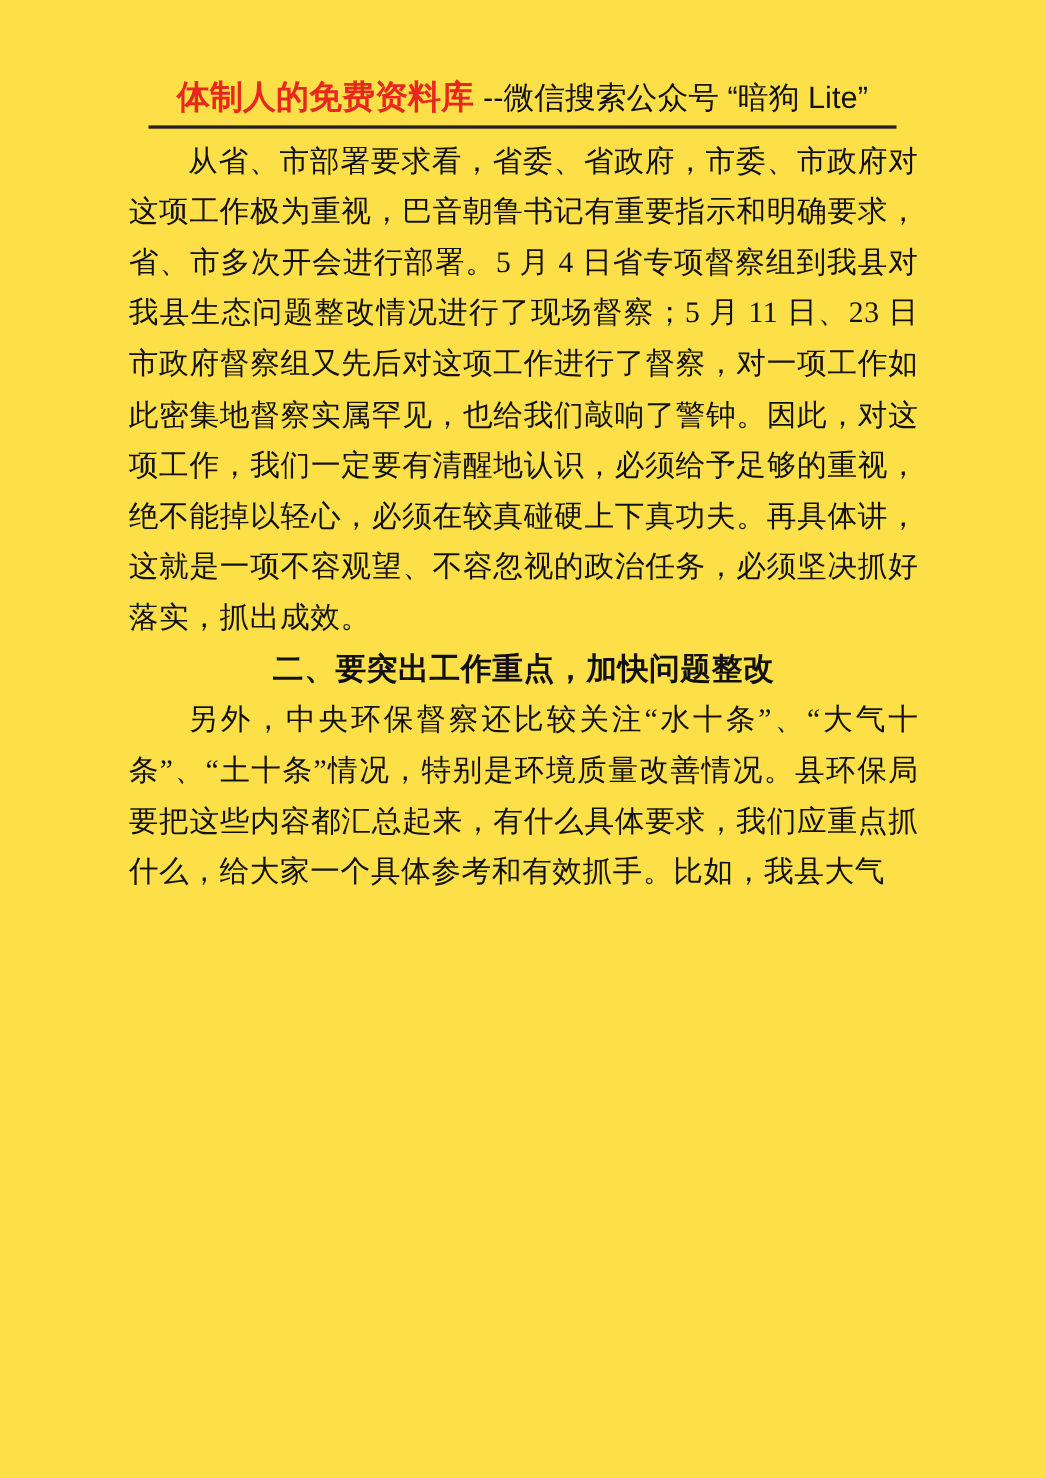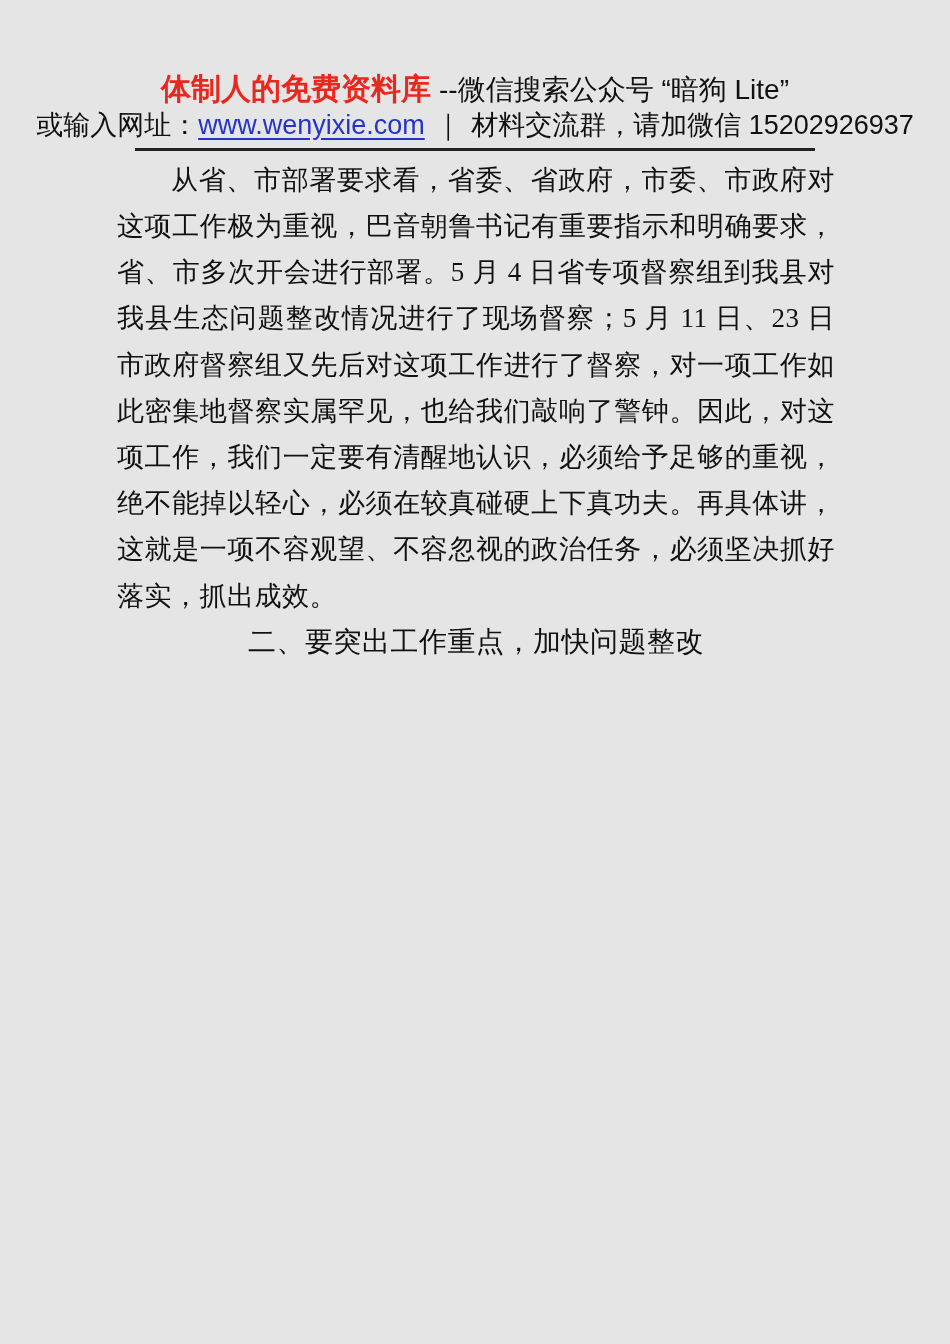--- a/index.html
+++ b/index.html
@@ -4,21 +4,21 @@
 <style>
   html, body {
     margin: 0;
     padding: 0;
     background: #ffffff;
   }
   .page {
     position: relative;
     width: 950px;
     height: 1344px;
-    background: #e5e5e5;
+    background: #fde047;
     overflow: hidden;
     font-family: "Liberation Serif", serif;
     color: #111111;
   }
   
   .promo-header {
     padding-top: 72px;
     text-align: center;
     font-family: "Liberation Sans", sans-serif;
     line-height: 1.12;
@@ -72,42 +72,40 @@
   .para {
     margin: 0;
     text-indent: 2em;
   }
   .para.no-indent {
     text-indent: 0;
   }
   .section-heading {
     margin: 0;
     font-family: "Liberation Sans", sans-serif;
-    font-weight: normal;
+    font-weight: bold;
     font-size: 28px;
     line-height: 46.2px;
     letter-spacing: 0.5px;
     text-align: center;
     text-indent: 0;
     color: #111111;
   }
 </style>
 </head>
 <body>
 
 <div class="page">
 
   <div class="promo-header">
     <div class="promo-line1">
       <span class="promo-brand">体制人的免费资料库</span><span class="promo-wechat">--微信搜索公众号 “暗狗 Lite”</span>
     </div>
-    <div class="promo-line2">
-      <span>或输入网址：</span><a class="promo-link">www.wenyixie.com</a><span class="promo-sep">｜</span><span>材料交流群，请加微信 15202926937</span>
-    </div>
     <div class="header-divider"></div>
   </div>
 
   <div class="doc-body">
     <p class="para">从省、市部署要求看，省委、省政府，市委、市政府对这项工作极为重视，巴音朝鲁书记有重要指示和明确要求，省、市多次开会进行部署。5 月 4 日省专项督察组到我县对我县生态问题整改情况进行了现场督察；5 月 11 日、23 日市政府督察组又先后对这项工作进行了督察，对一项工作如此密集地督察实属罕见，也给我们敲响了警钟。因此，对这项工作，我们一定要有清醒地认识，必须给予足够的重视，绝不能掉以轻心，必须在较真碰硬上下真功夫。再具体讲，这就是一项不容观望、不容忽视的政治任务，必须坚决抓好落实，抓出成效。</p>
     <h2 class="section-heading">二、要突出工作重点，加快问题整改</h2>
+    <p class="para">另外，中央环保督察还比较关注“水十条”、“大气十条”、“土十条”情况，特别是环境质量改善情况。县环保局要把这些内容都汇总起来，有什么具体要求，我们应重点抓什么，给大家一个具体参考和有效抓手。比如，我县大气</p>
   </div>
 
 </div>
 
 </body></html>

